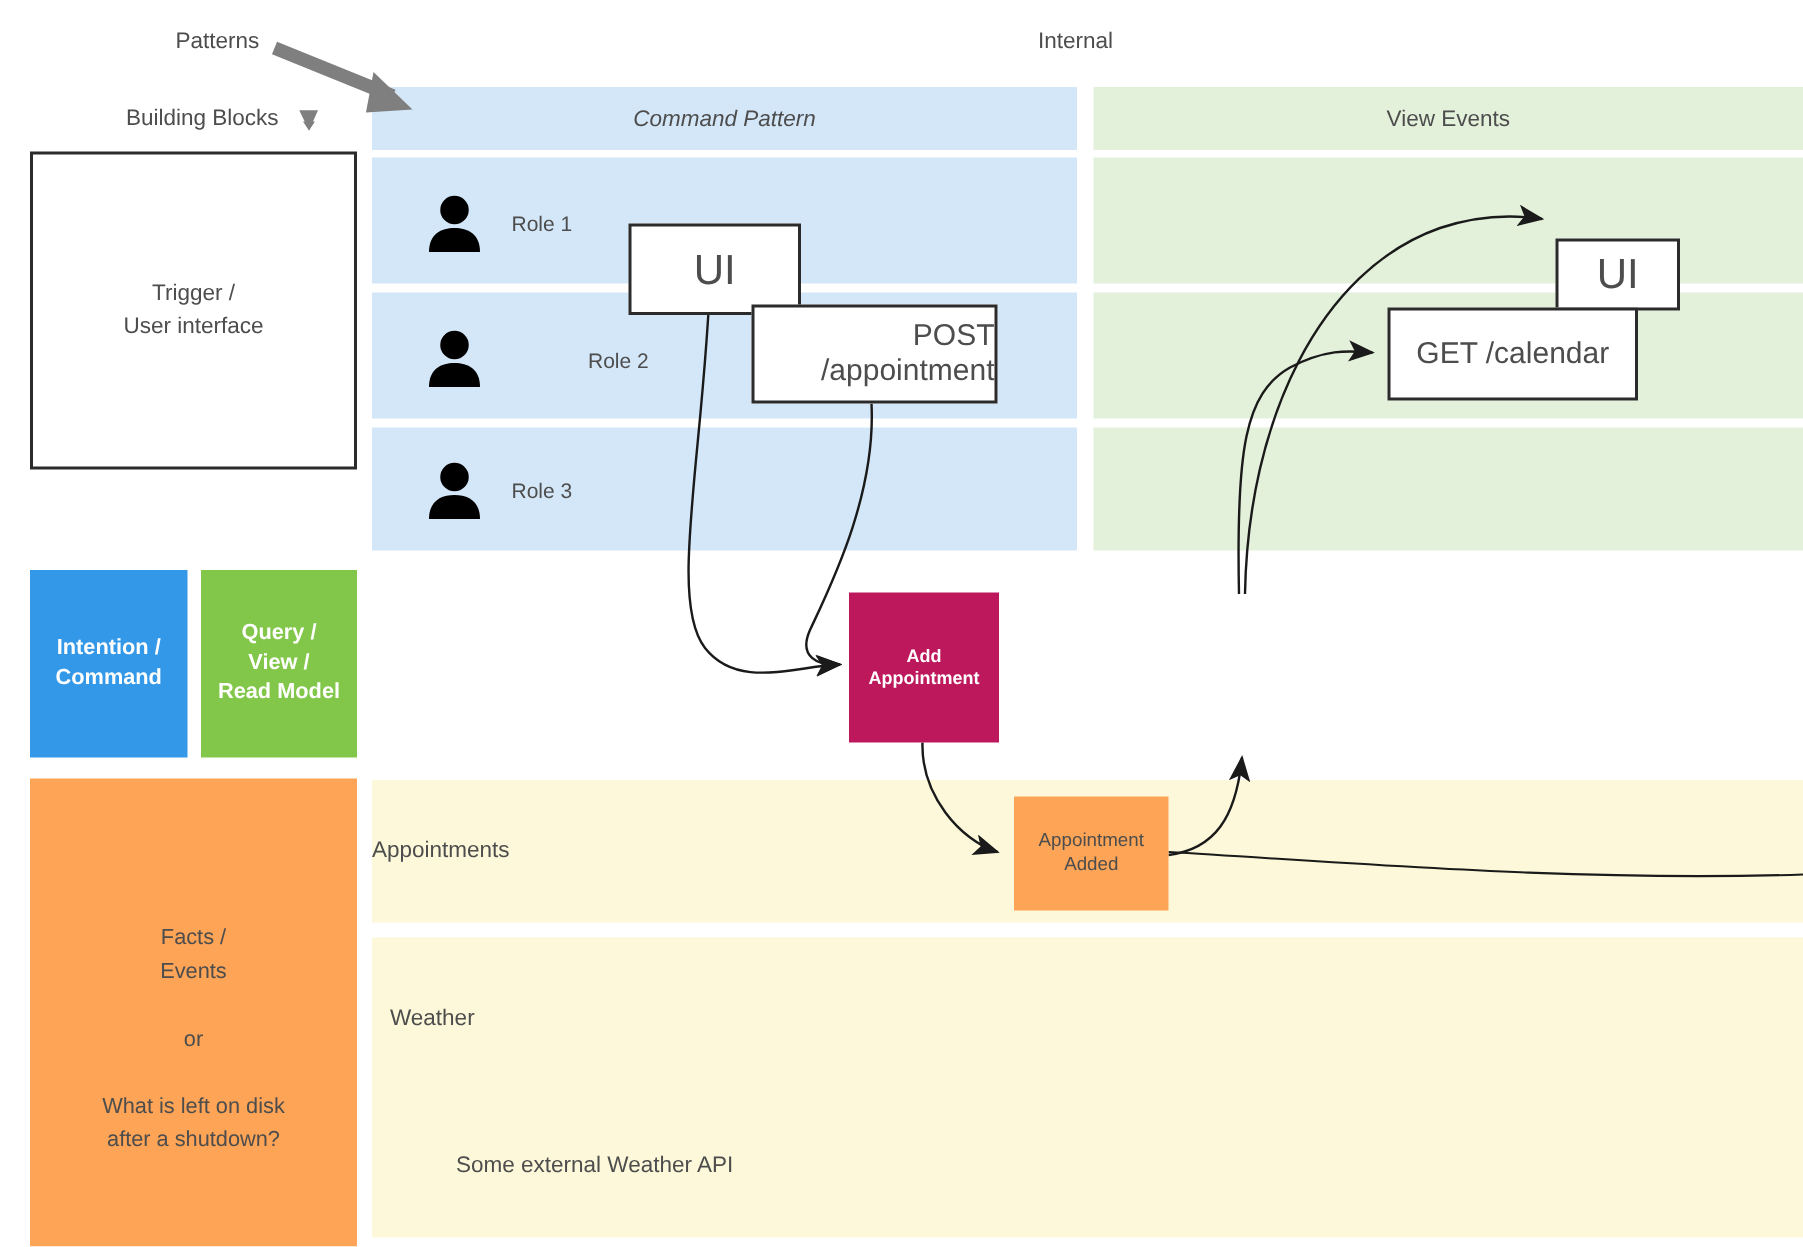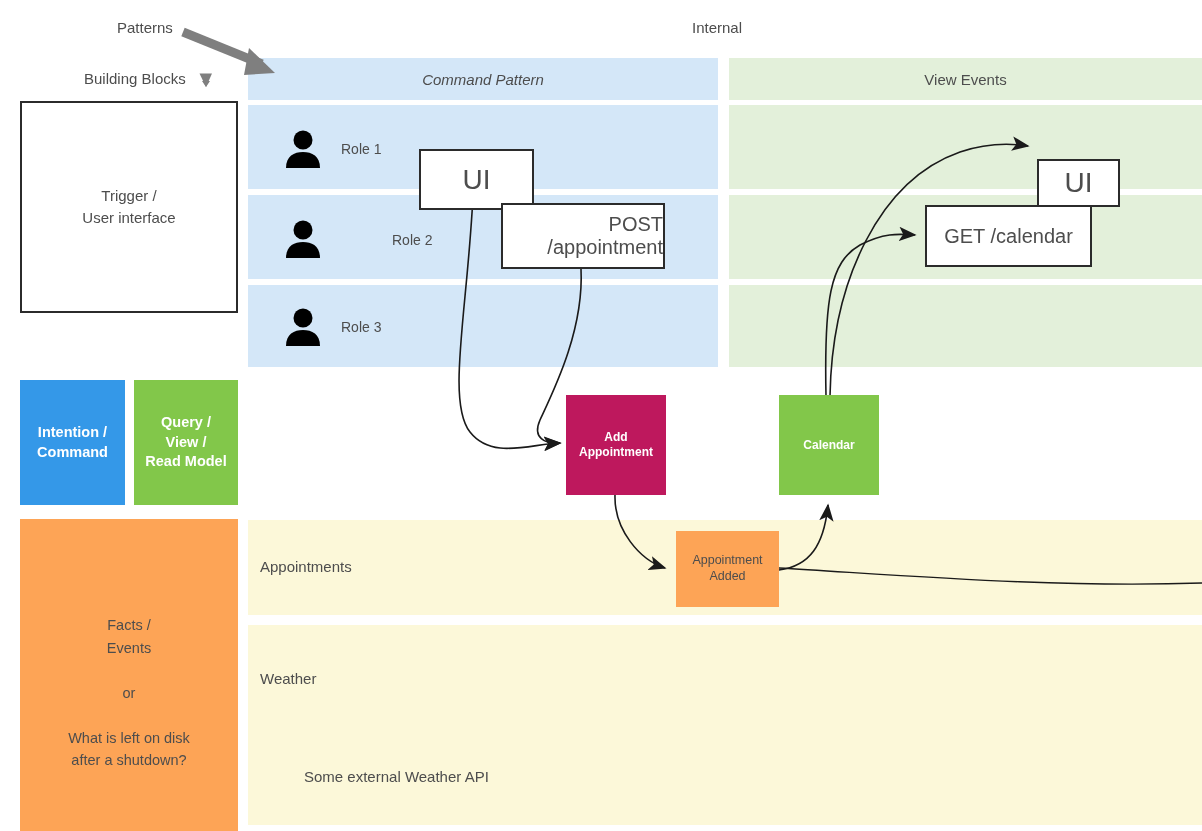--- a/index.html
+++ b/index.html
@@ -182,21 +182,21 @@
 
   <div class="abs band-green center-text" style="left:729px; top:58px; width:473px; height:42px;">
     <span class="band-title">View Events</span>
   </div>
 
   <div class="abs band-green" style="left:729px; top:105px; width:473px; height:84px;"></div>
   <div class="abs band-green" style="left:729px; top:195px; width:473px; height:84px;"></div>
   <div class="abs band-green" style="left:729px; top:285px; width:473px; height:82px;"></div>
 
   <div class="abs band-yellow left-text" style="left:248px; top:520px; width:954px; height:95px;">
-    <span class="lbl" style="margin-left:12px;">Appointments</span>
+    <span class="lbl" style="">Appointments</span>
   </div>
 
   <div class="abs band-yellow left-text" style="left:248px; top:625px; width:954px; height:108px;">
     <span class="lbl" style="margin-left:12px;">Weather</span>
   </div>
 
   <div class="abs band-yellow left-text" style="left:248px; top:730px; width:954px; height:95px;padding-left:44px;">
     <span class="lbl" style="margin-left:12px;">Some external Weather API</span>
   </div>
 
@@ -232,18 +232,17 @@
 
   <div class="abs obox small center-text" style="left:501px; top:203px; width:164px; height:66px;">POST /appointment</div>
 
   <div class="abs obox big center-text" style="left:1037px; top:123px; width:83px; height:48px;">UI</div>
 
   <div class="abs obox small center-text" style="left:925px; top:205px; width:167px; height:62px;">GET /calendar</div>
 
   <div class="abs sbox blue center-text" style="left:566px; top:395px; width:100px; height:100px;">Add
 Appointment</div>
 
-  <div class="abs sbox green center-text" style="left:779px; top:395px; width:100px; height:100px;">Calendar</div>
 
   <div class="abs sbox orange center-text" style="left:676px; top:531px; width:103px; height:76px;">Appointment
 Added</div>
 
 </div>
 
 </body></html>

